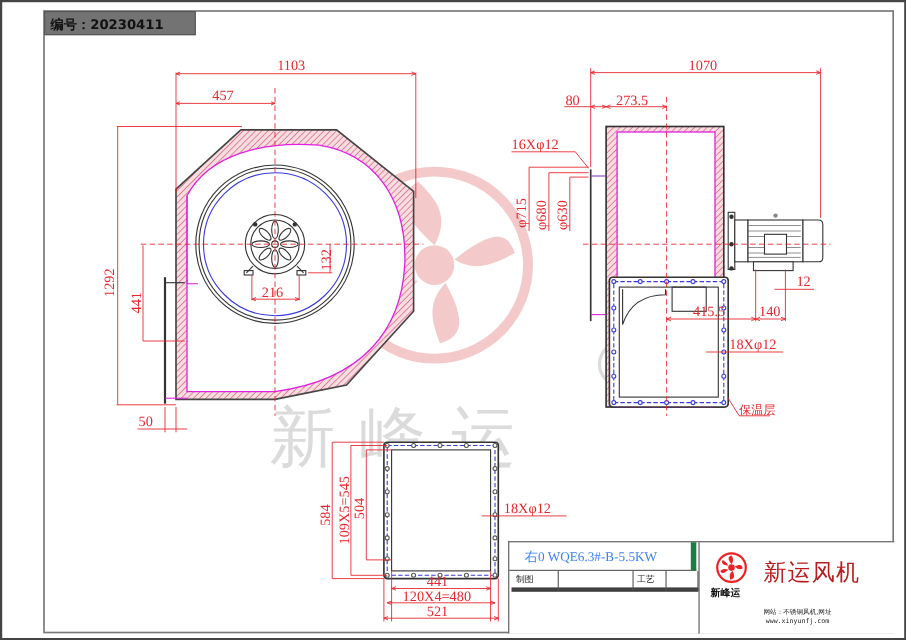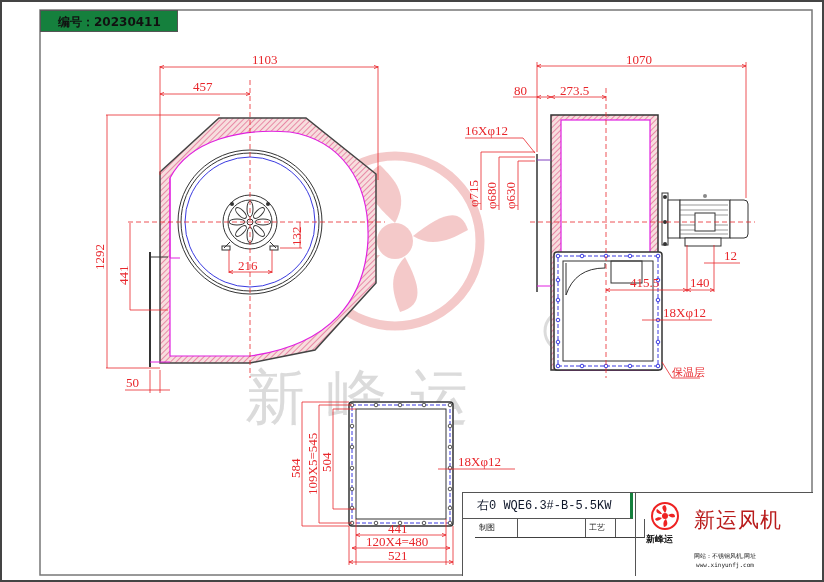--- a/index.html
+++ b/index.html
@@ -1,27 +1,27 @@
 <!DOCTYPE html>
 <html><head>
 <meta charset="utf-8">
 <style>
   html,body{margin:0;padding:0;background:#fff;}
   body{width:824px;height:582px;overflow:hidden;position:relative;font-family:"DejaVu Serif",serif;}
   #sheet{position:absolute;left:0;top:0;width:824px;height:582px;}
   svg text{font-family:"Liberation Serif","DejaVu Serif",serif;}
   .dim{fill:#e8262b;font-size:13px;}
   .dimv{fill:#e8262b;font-size:13px;}
-  .hdr{position:absolute;left:40px;top:10px;width:138px;height:22px;border:1px solid #555;border-bottom:1px solid #555;background:#15803d;
-       font-family:"DejaVu Sans",sans-serif;font-size:12px;line-height:22px;padding-left:17px;box-sizing:border-box;font-weight:bold;color:#111;}
+  .hdr{position:absolute;left:40px;top:10px;width:138px;height:22px;border:1px solid #555;border-bottom:1px solid #555;background:#737373;
+       font-family:"DejaVu Sans",sans-serif;font-size:12px;line-height:22px;padding-left:5px;box-sizing:border-box;font-weight:bold;color:#111;}
   .tb{position:absolute;left:462px;top:492px;width:350px;height:83px;border-left:1px solid #555;border-top:1px solid #555;background:#fff;}
   .tb .left{position:absolute;left:0;top:0;width:170px;height:83px;}
-  .tb .title{position:absolute;left:0;top:0;width:170px;height:26px;border-bottom:1px solid #555;border-right:3px solid #15803d;
-       font-family:Liberation Mono, monospace;font-size:12px;line-height:26px;padding-left:14px;box-sizing:border-box;color:#0f172a;}
-  .tb .row{position:absolute;left:12px;width:170px;height:19px;border-bottom:1px solid #404040;border-right:1px solid #555;box-sizing:border-box;
+  .tb .title{position:absolute;left:0;top:0;width:170px;height:26px;border-bottom:1px solid #555;border-right:5px solid #15803d;
+       font-family:Liberation Serif, serif;font-size:12px;line-height:26px;padding-left:14px;box-sizing:border-box;color:#3b82f6;}
+  .tb .row{position:absolute;left:2px;width:170px;height:19px;border-bottom:4px solid #404040;border-right:1px solid #555;box-sizing:border-box;
        font-family:Liberation Mono, monospace;font-size:8px;color:#222;}
   .tb .row span{position:absolute;top:0;height:18px;line-height:18px;}
   .tb .row .c{border-left:1px solid #555;}
   .tb .right{position:absolute;left:172px;top:0;width:178px;height:83px;border-left:1px solid #555;}
   .brand{position:absolute;left:58px;top:13px;font-family:"DejaVu Sans",sans-serif;font-size:21px;color:#b91c1c;letter-spacing:1px;}
   .logo{position:absolute;left:14px;top:8px;width:30px;height:30px;}
   .logo-txt{position:absolute;left:10px;top:40px;font-family:"DejaVu Sans",sans-serif;font-size:9px;font-weight:bold;color:#111;}
   .site1{position:absolute;left:0;width:178px;top:59px;text-align:center;font-family:"DejaVu Sans",sans-serif;font-size:6px;color:#222;}
   .site2{position:absolute;left:0;width:178px;top:68px;text-align:center;font-family:"DejaVu Sans Mono",monospace;font-size:6px;color:#222;}
 </style>

